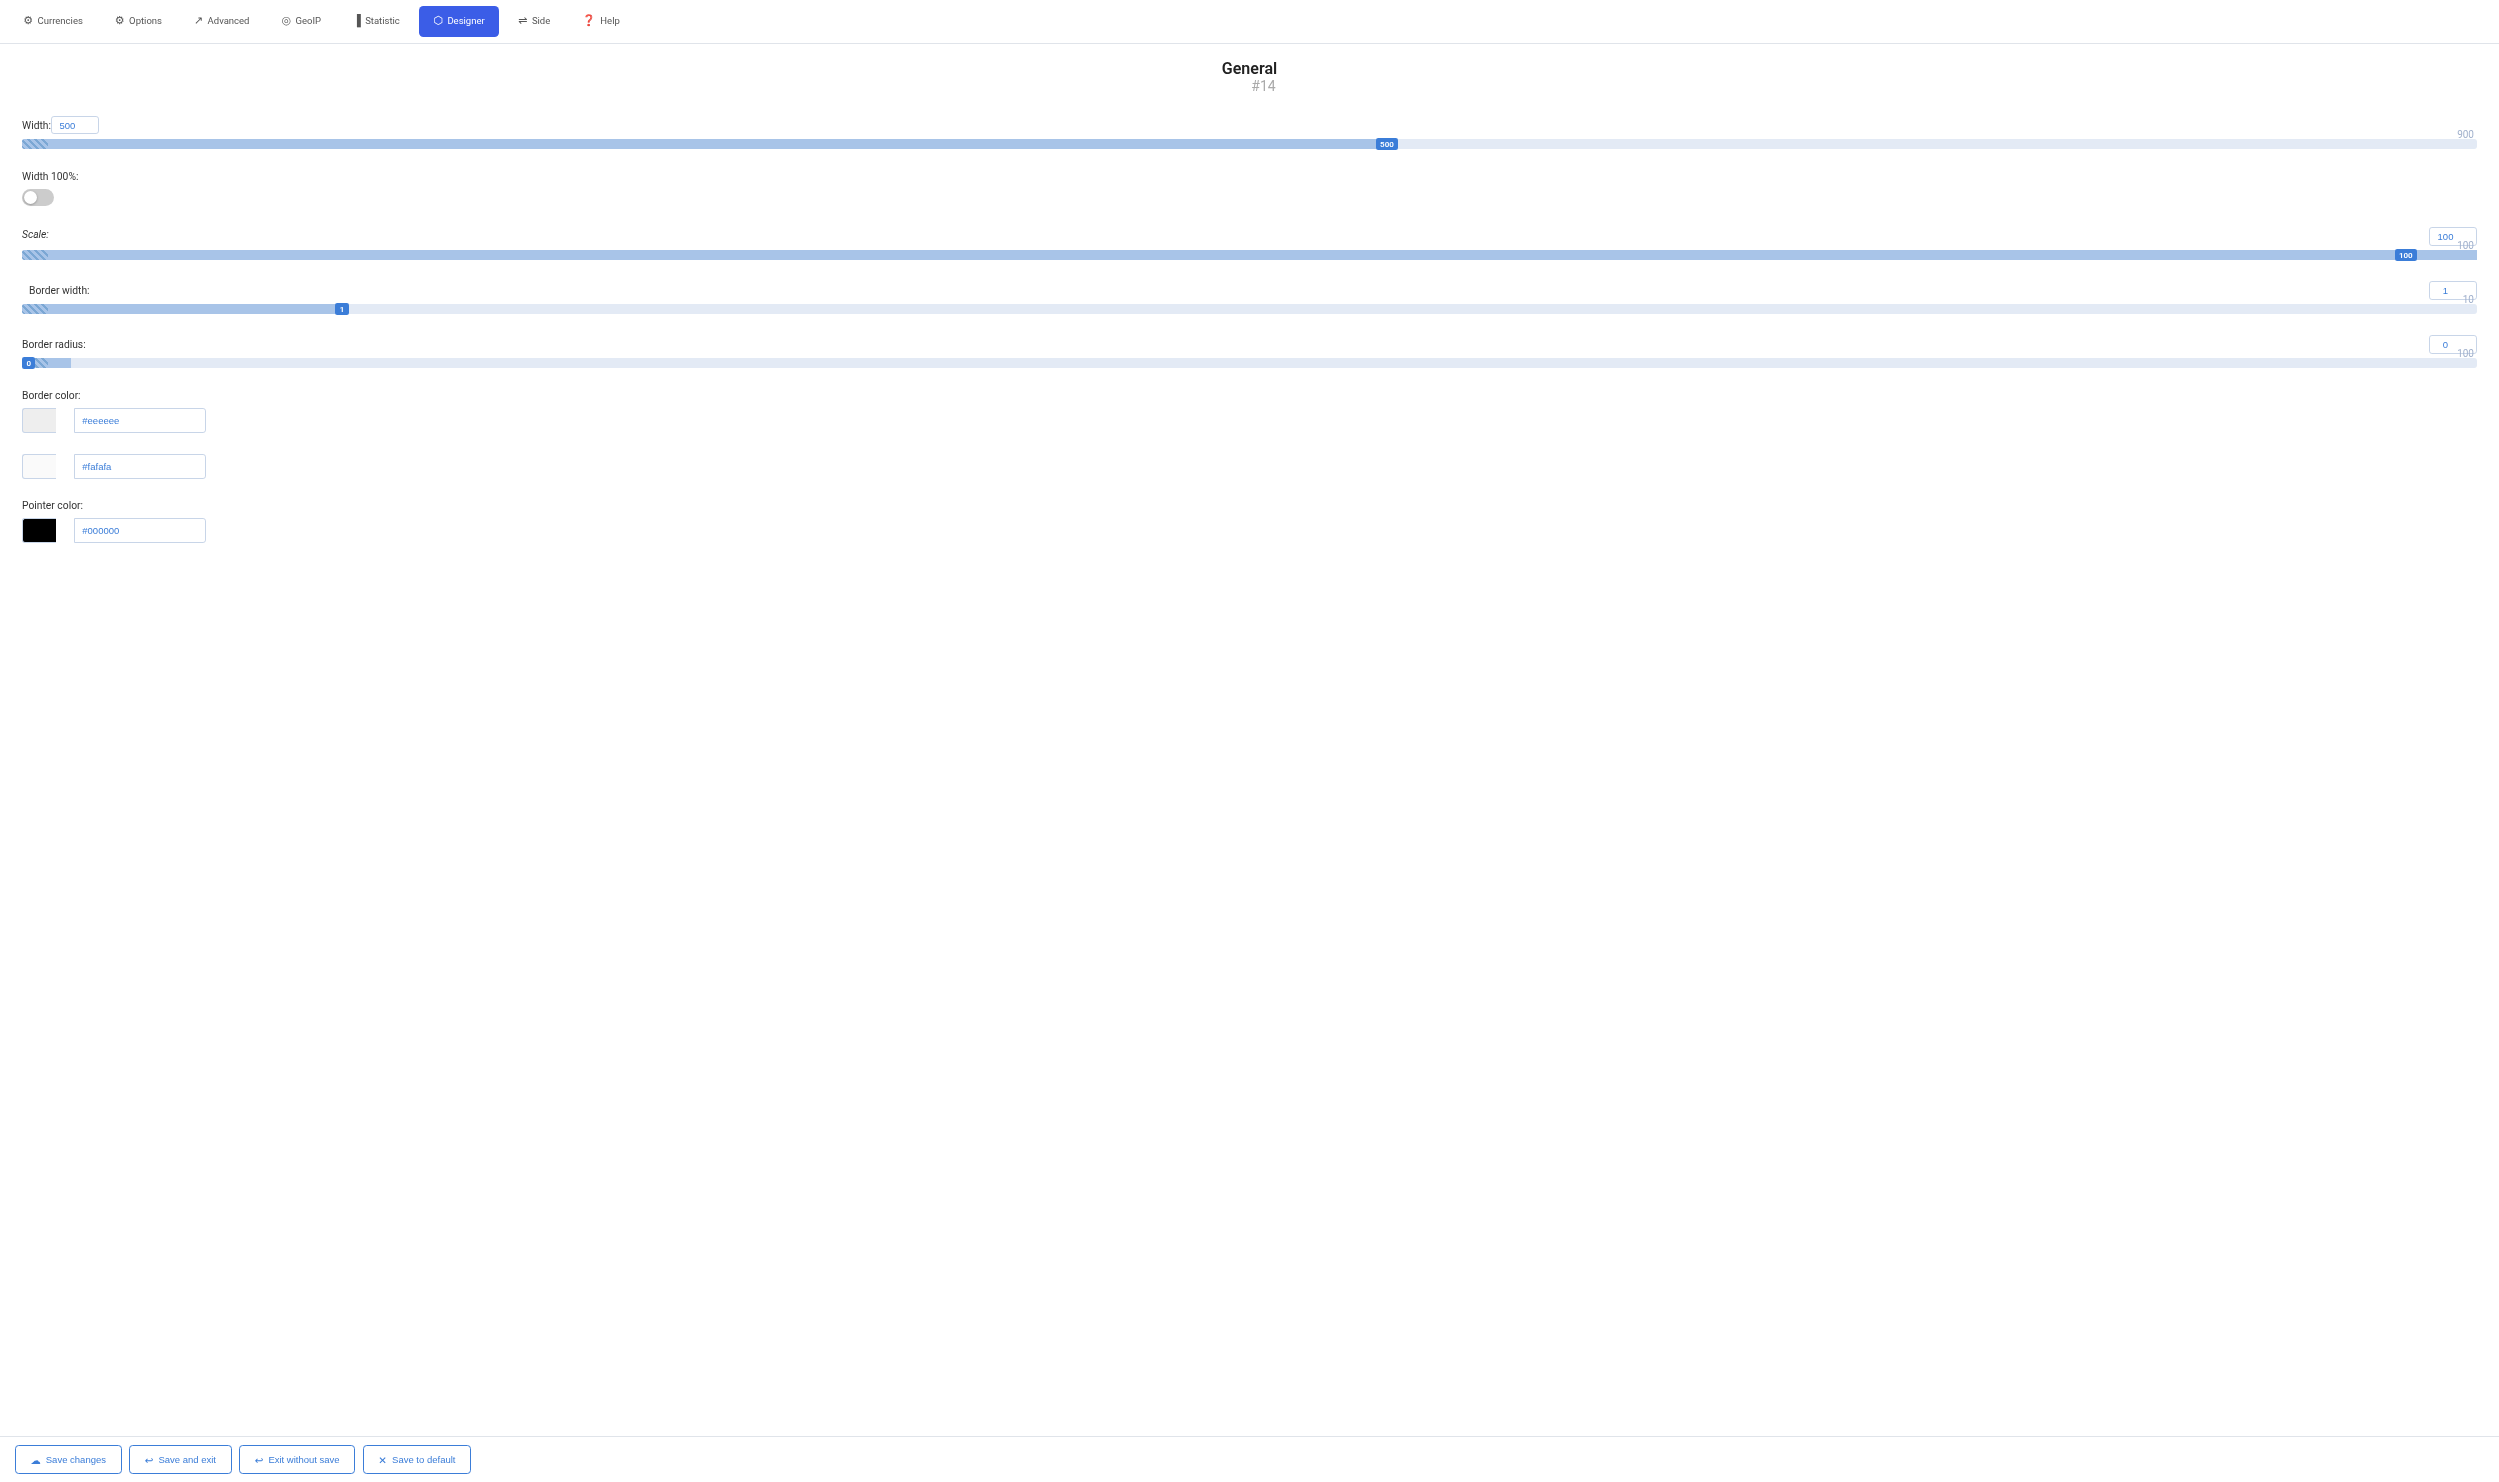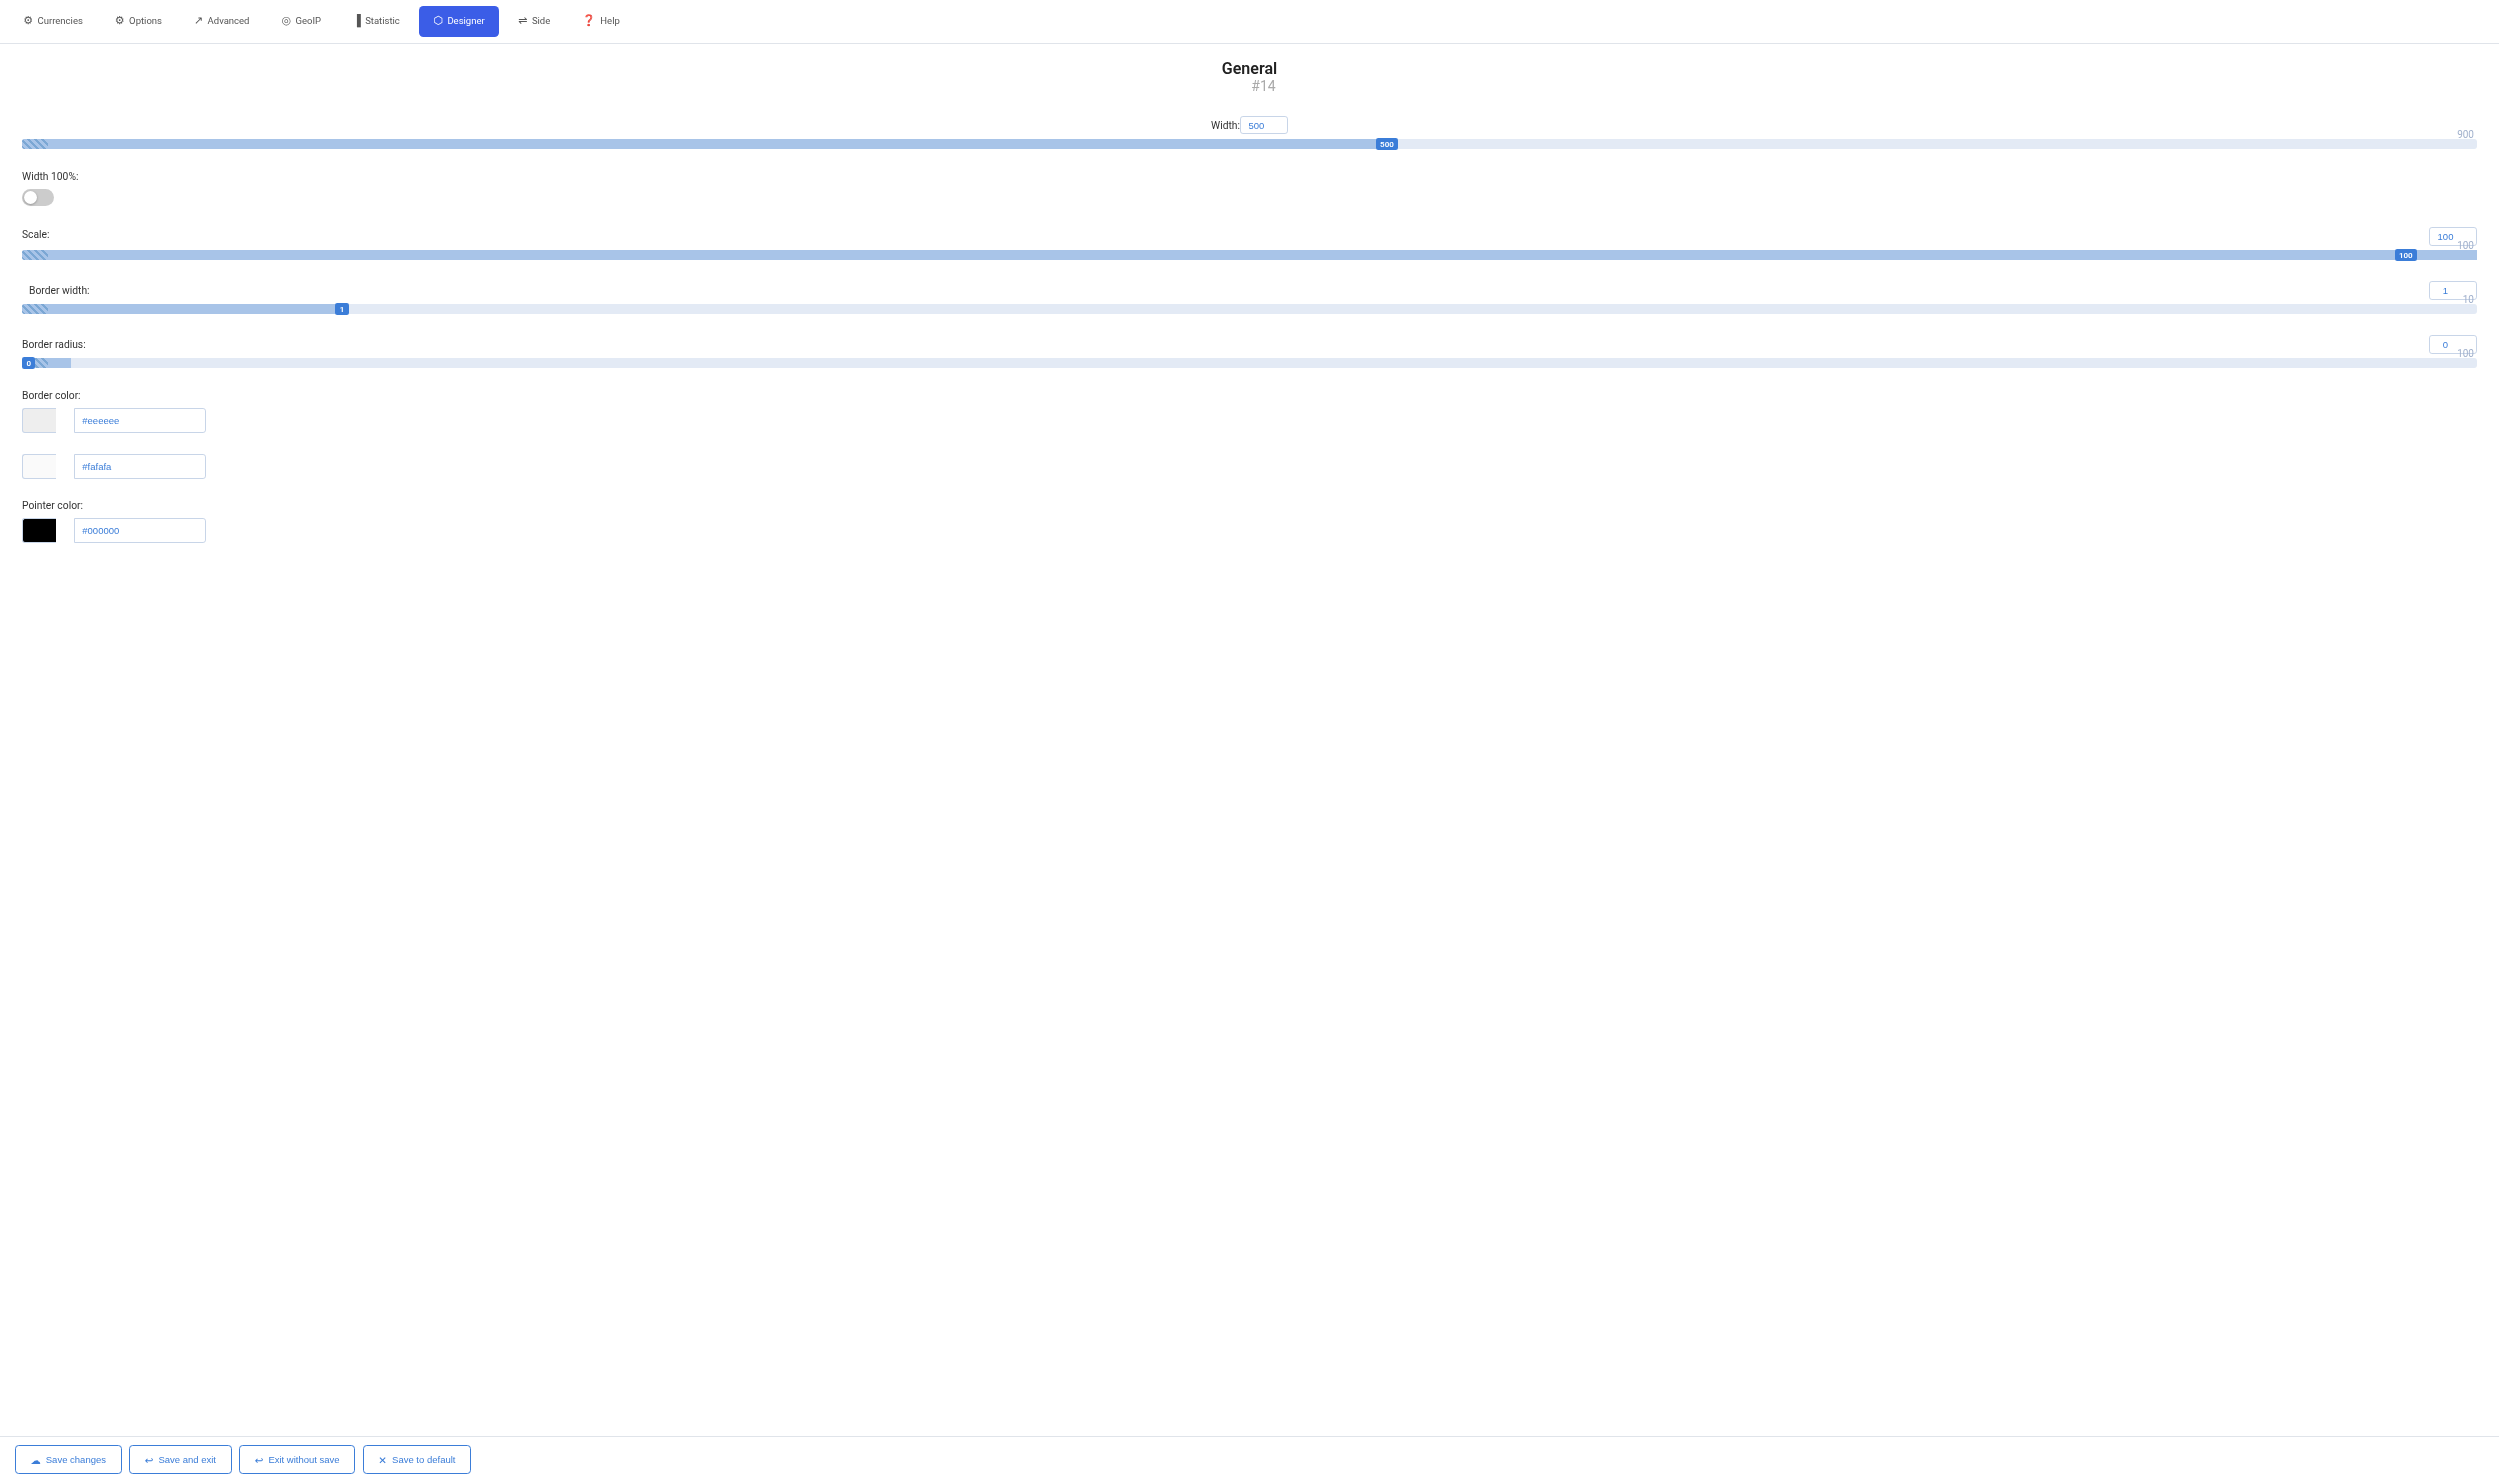--- a/index.html
+++ b/index.html
@@ -268,21 +268,21 @@
   </nav>
 
   <div class="content">
 
     <div class="page-header">
       <h1 class="page-title">General</h1>
       <span class="page-id">#14</span>
     </div>
 
     <div class="form-row relative">
-      <div style="display:flex; justify-content:center; align-items:center; margin-bottom:4.4px;">
+      <div style="display:flex; justify-content:flex-start; align-items:center; margin-bottom:4.4px;">
         <span class="field-label" style="margin-bottom:0;">Width:</span>
         <input type="number" class="value-input" value="500" style="">
       </div>
       <div class="slider-track">
         <div class="slider-fill" style="width: 55.5%;"></div>
         <div class="slider-hatch"></div>
         <div class="slider-thumb" style="left: calc(55.5% - 8.8px);">500</div>
       </div>
       <div class="slider-max">900</div>
     </div>
@@ -292,21 +292,21 @@
       <div class="toggle-wrap">
         <div class="toggle">
           <div class="toggle-track"></div>
           <div class="toggle-knob"></div>
         </div>
       </div>
     </div>
 
     <div class="form-row relative">
       <div style="display:flex; justify-content:space-between; align-items:center; margin-bottom:4.4px;">
-        <span class="field-label" style="margin-bottom:4px;">Scale:</span>
+        <span class="field-label" style="margin-bottom:4px;font-style:italic;">Scale:</span>
         <input type="number" class="value-input" value="100" style="">
       </div>
       <div class="slider-track">
         <div class="slider-fill" style="width: 100%;"></div>
         <div class="slider-hatch"></div>
         <div class="slider-thumb" style="left: calc(97% - 8.8px);">100</div>
       </div>
       <div class="slider-max">100</div>
     </div>
 

